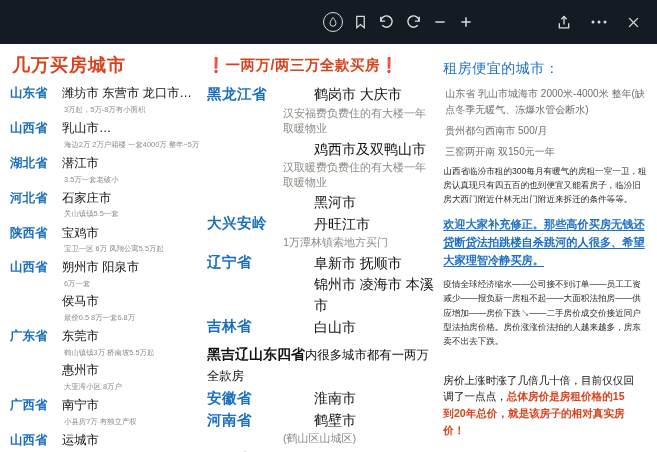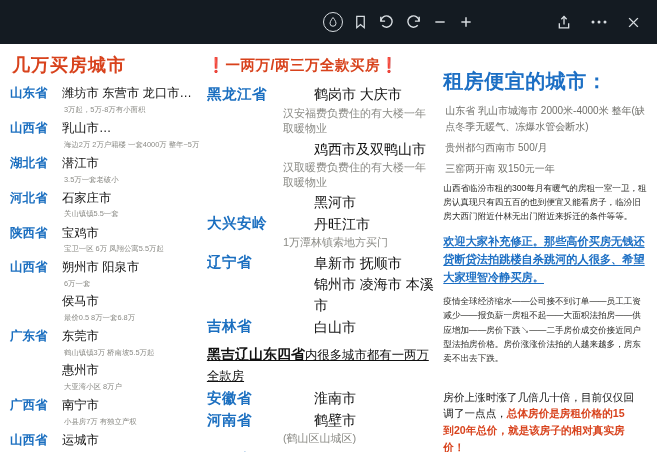--- a/index.html
+++ b/index.html
@@ -46,22 +46,22 @@
   .h-left {
     font-size: 18px; font-weight: bold; color: #d8421c;
     letter-spacing: 1px; line-height: 1.1; margin: 4px 0 8px 2px;
     font-family: "Liberation Serif", serif;
   }
   .h-mid {
     font-size: 14.5px; font-weight: bold; color: #d8421c;
     margin: 4px 0 9px 0; letter-spacing: .5px;
   }
   .h-right {
-    font-size: 20px; font-weight: bold; color: #1c6fc4;
-    margin: 16px 0 8px 4px; letter-spacing: .5px;
+    font-size: 14px; font-weight: normal; color: #1c6fc4;
+    margin: 8px 0 8px 4px; letter-spacing: .5px;
   }
 
   
   .lrow { display: flex; align-items: baseline; margin-bottom: 1px; }
   .lrow .prov {
     color: #1b6fc0; font-size: 12.5px; font-weight: bold;
     width: 52px; flex: 0 0 52px; line-height: 1.45;
   }
   .lrow .cities {
     color: #111; font-size: 12.3px; line-height: 1.45; flex: 1;
@@ -76,21 +76,20 @@
   .mrow .prov {
     color: #1b6fc0; font-size: 14.5px; font-weight: bold;
     width: 72px; flex: 0 0 72px; line-height: 1.5;
     letter-spacing: .5px;
   }
   .mrow .cities { color: #111; font-size: 14px; line-height: 1.5; flex: 1; }
   .mnote { color: #8b8b86; font-size: 11px; line-height: 1.4; margin: 0 0 2px 76px; }
   .mline-black {
     color: #111; font-size: 14px; font-weight: bold; line-height: 1.45;
     margin: 6px 0 2px 0;
-    text-decoration: underline;
   }
   .mline-black .sm { font-weight: normal; font-size: 12.4px; }
   .u { text-decoration: underline; text-decoration-thickness: 1px; text-underline-offset: 2px; }
 
   
   .r-note { color: #6f6f6a; font-size: 10px; line-height: 1.6; margin: 0 0 5px 6px; }
   .r-para {
     color: #2b2b28; font-size: 8.6px; line-height: 1.62; margin: 0 0 8px 4px;
   }
   .r-blue {

